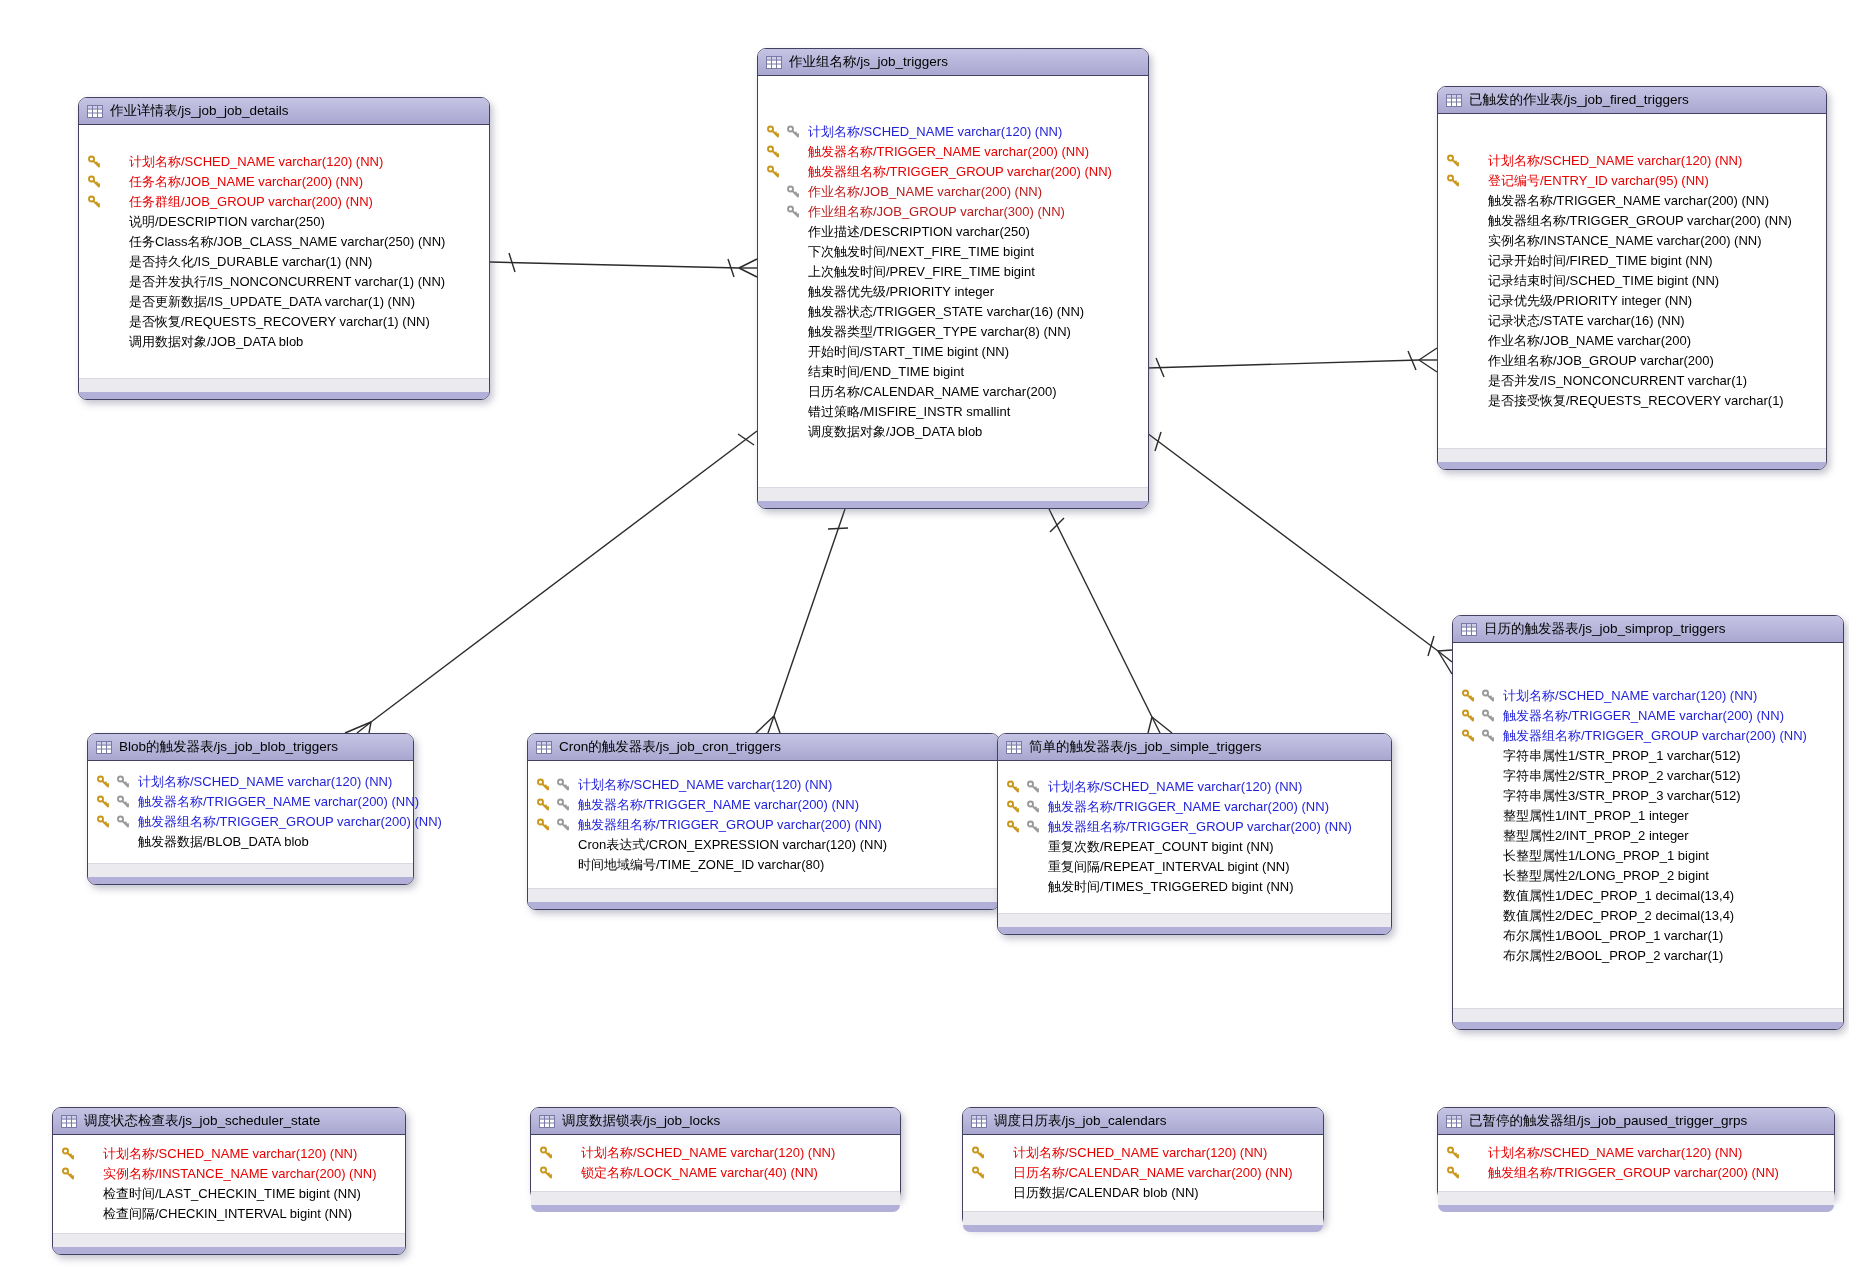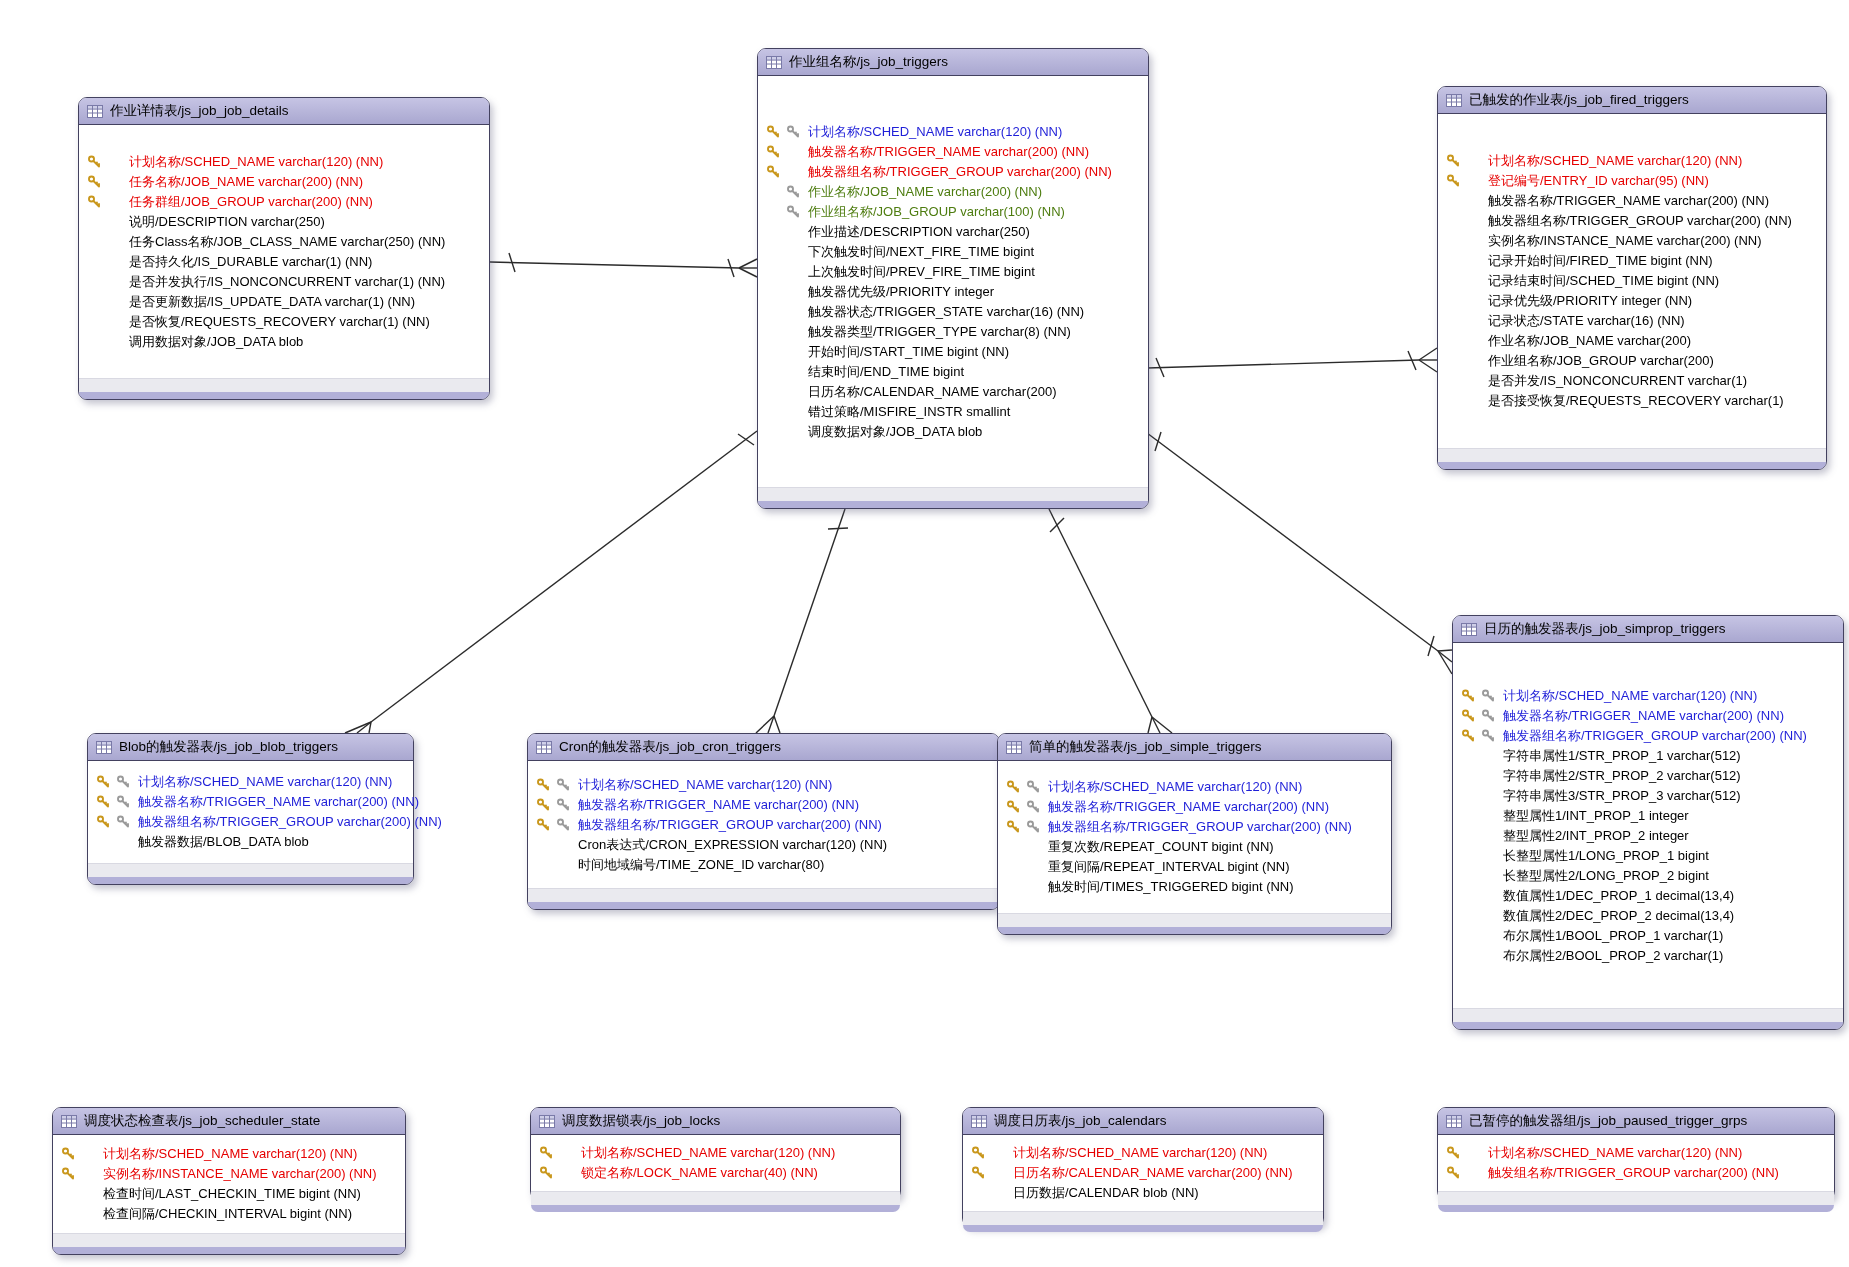--- a/index.html
+++ b/index.html
@@ -20,21 +20,21 @@
     flex:0 0 26px;display:flex;align-items:center;gap:7px;padding:0 8px;
     background:linear-gradient(#c6c4e4,#a9a7d0);
     border-bottom:1.5px solid #43415f;border-radius:7px 7px 0 0;
   }
   .ttitle{font-size:13.5px;color:#000;white-space:nowrap;}
   .rows{flex:1 1 auto;display:flex;flex-direction:column;justify-content:center;padding:8px 0;}
   .frow{position:relative;height:20px;flex:0 0 auto;}
   .ftext{position:absolute;left:50px;top:50%;transform:translateY(-50%);font-size:13px;white-space:nowrap;}
   .key{position:absolute;width:15px;height:15px;top:50%;transform:translateY(-50%);}
   .k0{left:8px;} .k1{left:28px;}
-  .c-red{color:#e60000;} .c-blue{color:#1f1fd8;} .c-green{color:#4d7c0f;} .c-black{color:#000;}
+  .c-red{color:#e60000;} .c-blue{color:#1f1fd8;} .c-green{color:#b91c1c;} .c-black{color:#000;}
   .tfoot{flex:0 0 20px;display:flex;flex-direction:column;}
   .tfoot .gray{height:13px;background:#eaeaef;border-top:1px solid #d9d9e2;}
   .tfoot .lav{height:7px;background:#b2b0d8;border-radius:0 0 7px 7px;}
 </style>
 </head>
 <body>
 
 <div id="canvas">
   <svg id="rel" width="1849" height="1267">
       <g stroke="#2b2b2b" stroke-width="1.4" fill="none">
@@ -185,21 +185,21 @@
             <circle cx="4.8" cy="4.8" r="2.7" fill="none" stroke="#9a9a9a" stroke-width="2"></circle>
             <path d="M6.9 6.9 L12.8 12.8 M12.8 12.8 L12.8 10 M10.6 10.6 L10.6 8.5" fill="none" stroke="#9a9a9a" stroke-width="2" stroke-linecap="round"></path>
           </svg>
           <span class="ftext c-green">作业名称/JOB_NAME varchar(200) (NN)</span>
         </div>
         <div class="frow">
           <svg class="key k1" viewBox="0 0 16 16">
             <circle cx="4.8" cy="4.8" r="2.7" fill="none" stroke="#9a9a9a" stroke-width="2"></circle>
             <path d="M6.9 6.9 L12.8 12.8 M12.8 12.8 L12.8 10 M10.6 10.6 L10.6 8.5" fill="none" stroke="#9a9a9a" stroke-width="2" stroke-linecap="round"></path>
           </svg>
-          <span class="ftext c-green">作业组名称/JOB_GROUP varchar(100) (NN)</span>
+          <span class="ftext c-green">作业组名称/JOB_GROUP varchar(300) (NN)</span>
         </div>
         <div class="frow">
           <span class="ftext c-black">作业描述/DESCRIPTION varchar(250)</span>
         </div>
         <div class="frow">
           <span class="ftext c-black">下次触发时间/NEXT_FIRE_TIME bigint</span>
         </div>
         <div class="frow">
           <span class="ftext c-black">上次触发时间/PREV_FIRE_TIME bigint</span>
         </div>

